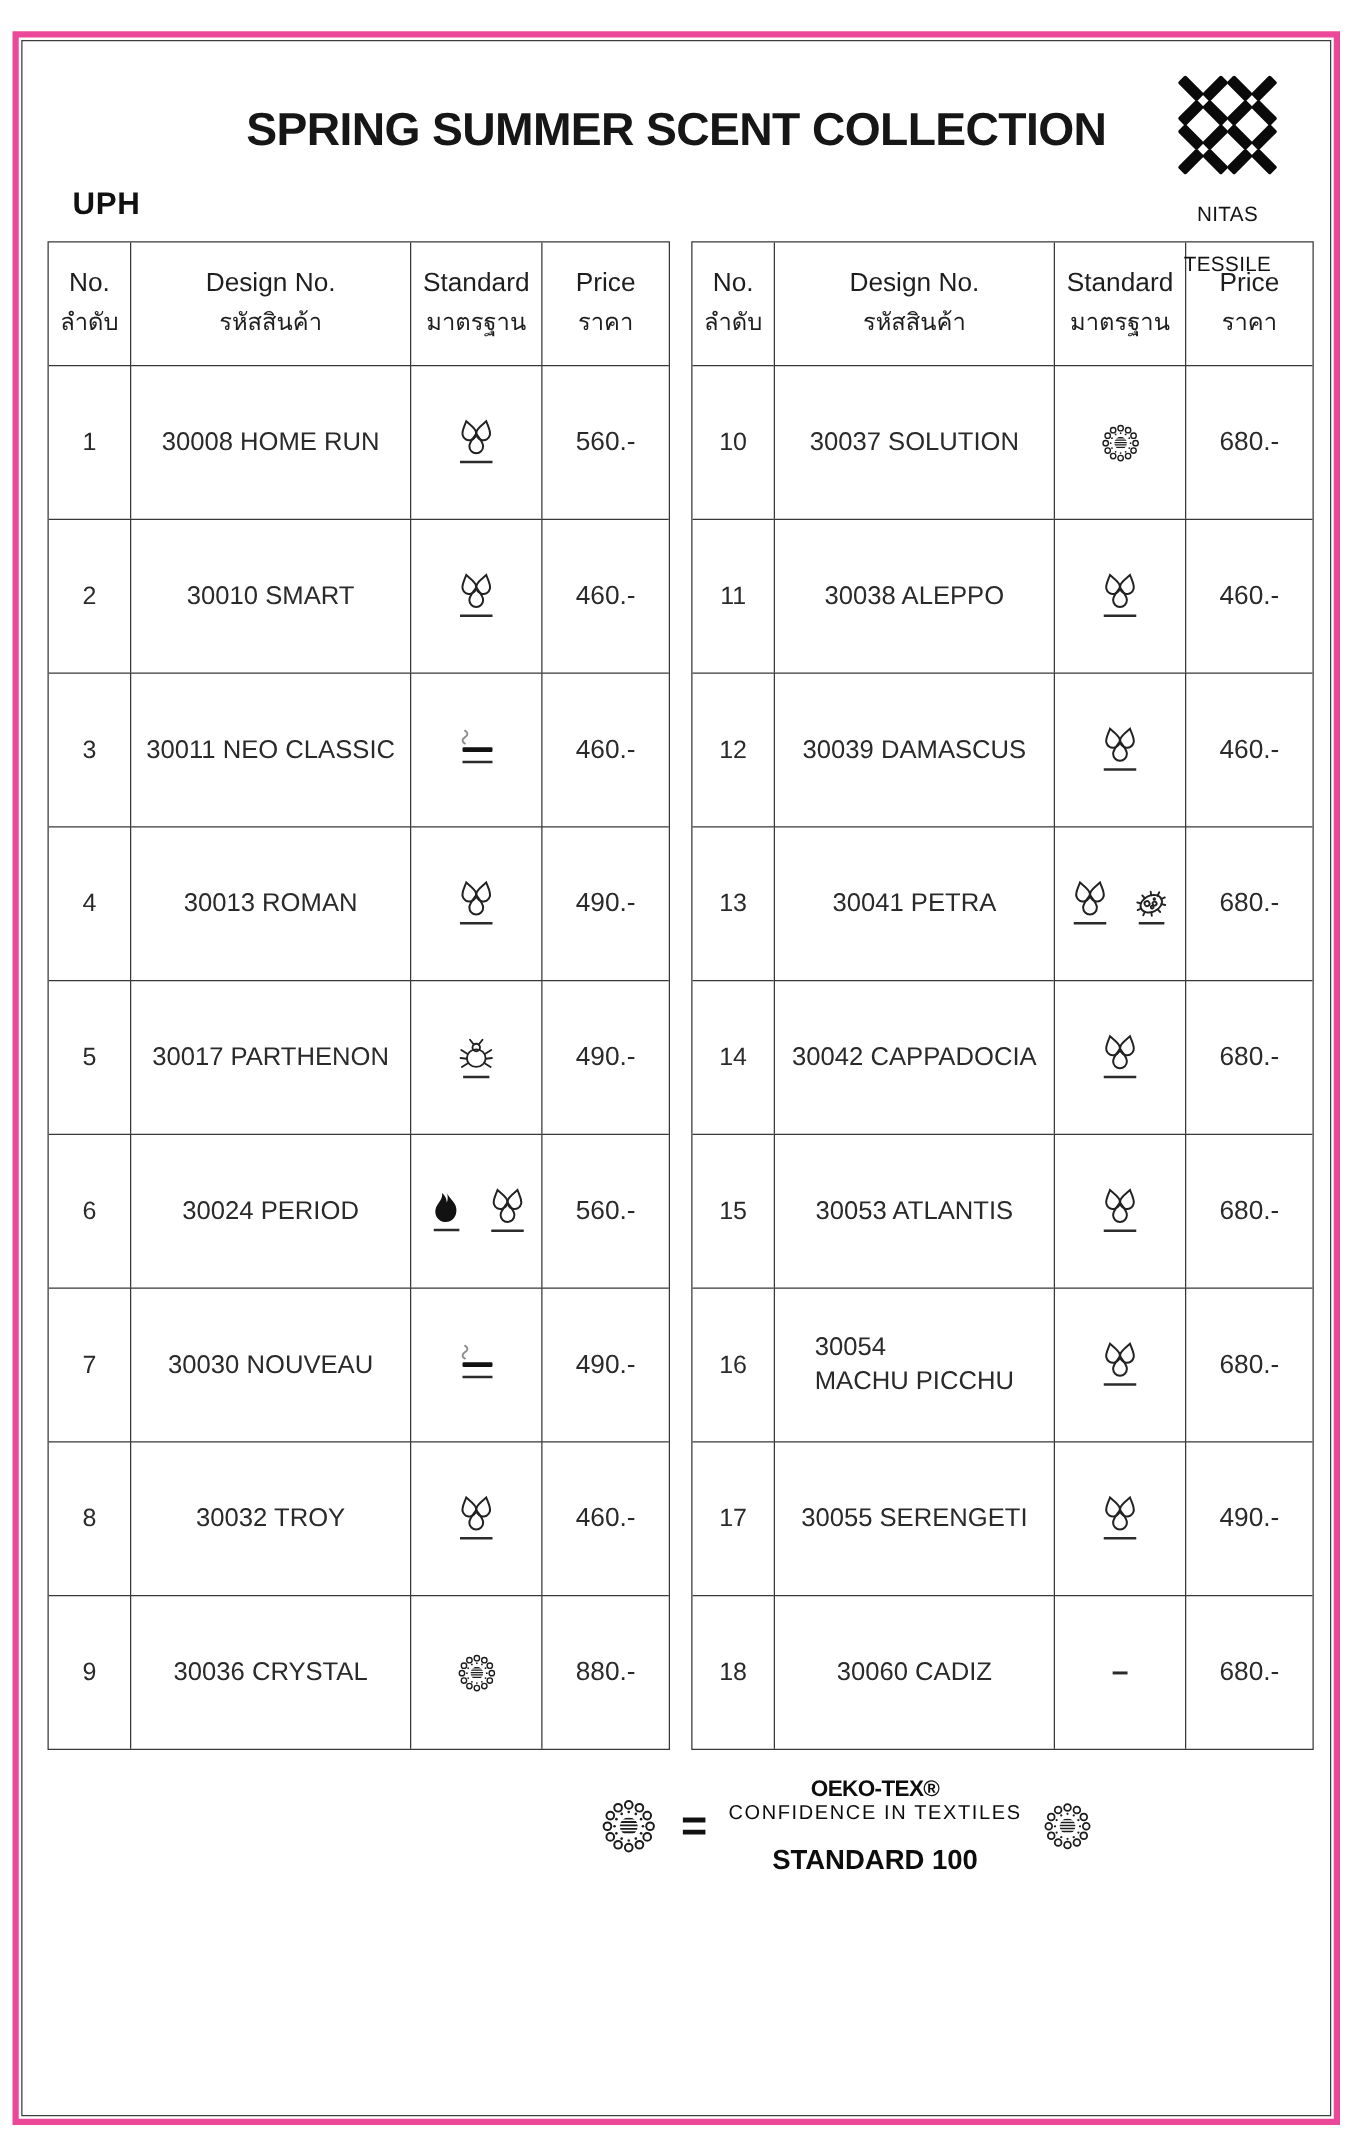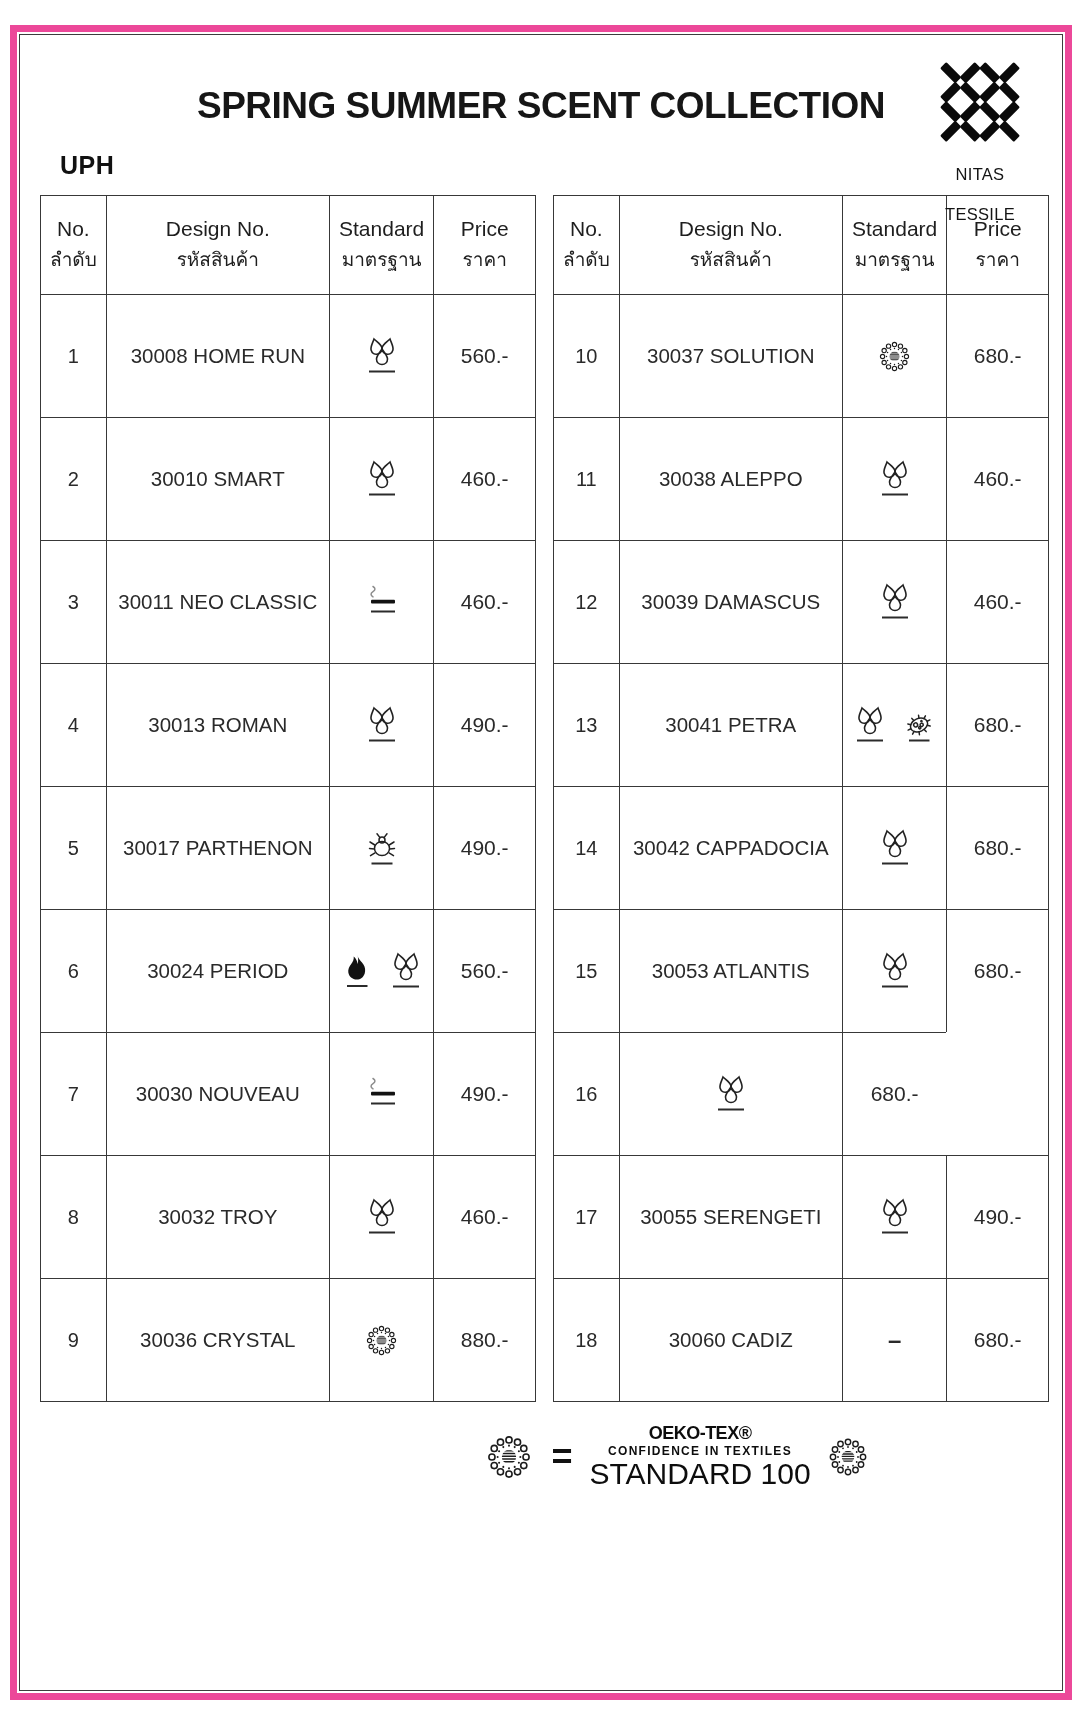--- a/index.html
+++ b/index.html
@@ -4,21 +4,21 @@
 <style>
   html,body{margin:0;padding:0;background:#ffffff;}
   body{
     width:1084px;height:1721px;position:relative;
     font-family:"Liberation Sans","DejaVu Sans",sans-serif;
     color:#222;
   }
   
   .frame{
     position:absolute;left:10px;top:25px;right:12px;bottom:21px;
-    border:7px solid #ec4899;
+    border:5px solid #ec4899;
   }
   .frame-inner{
     position:absolute;inset:2px;
     border:1.5px solid #3c3c3c;
     overflow:hidden;
   }
   
   .doc-header{position:relative;height:160px;}
   .title{
     text-align:center;padding-top:50px;
@@ -55,22 +55,22 @@
   
   .legend{
     display:flex;justify-content:center;align-items:center;gap:15px;
     margin-top:22px;transform:translateX(136px);
   }
   .flower-lg{width:50px;height:50px;}
   .flower-md{width:44px;height:44px;}
   .equals{font-size:36px;font-weight:bold;color:#111;margin:0 2px;}
   .oeko-text{text-align:center;line-height:1;color:#0d0d0d;}
   .oeko-line1{font-size:18px;font-weight:bold;letter-spacing:-0.5px;}
-  .oeko-line2{font-size:12px;font-weight:bold;letter-spacing:1.3px;margin:3px 0 2px 0;}
-  .oeko-line3{font-size:30px;font-weight:normal;}
+  .oeko-line2{font-size:16px;font-weight:normal;letter-spacing:1.3px;margin:3px 0 18px 0;}
+  .oeko-line3{font-size:22px;font-weight:bold;}
   .defs{position:absolute;width:0;height:0;overflow:hidden;}
 </style>
 </head>
 <body>
 
 <svg class="defs" xmlns="http://www.w3.org/2000/svg" aria-hidden="true">
   <defs>
     <path id="drop-shape" d="M0 0 C2.8 4.2 5.5 6.8 5.5 10 C5.5 13.3 3 15.5 0 15.5 C-3 15.5 -5.5 13.3 -5.5 10 C-5.5 6.8 -2.8 4.2 0 0 Z"></path>
     <clipPath id="oekoClip">
         <circle cx="22" cy="22" r="6.3"></circle>
@@ -398,20 +398,22 @@
     <div class="cell design">30053 ATLANTIS</div>
     <div class="cell standard">
                 <svg class="std-icon">
                   <use href="#sym-drops"></use>
                 </svg>
               </div>
     <div class="cell price">680.-</div>
   </div>
             <div class="trow">
     <div class="cell no">16</div>
+    <div class="cell design">30054
+MACHU PICCHU</div>
     <div class="cell standard">
                 <svg class="std-icon">
                   <use href="#sym-drops"></use>
                 </svg>
               </div>
     <div class="cell price">680.-</div>
   </div>
             <div class="trow">
     <div class="cell no">17</div>
     <div class="cell design">30055 SERENGETI</div>

